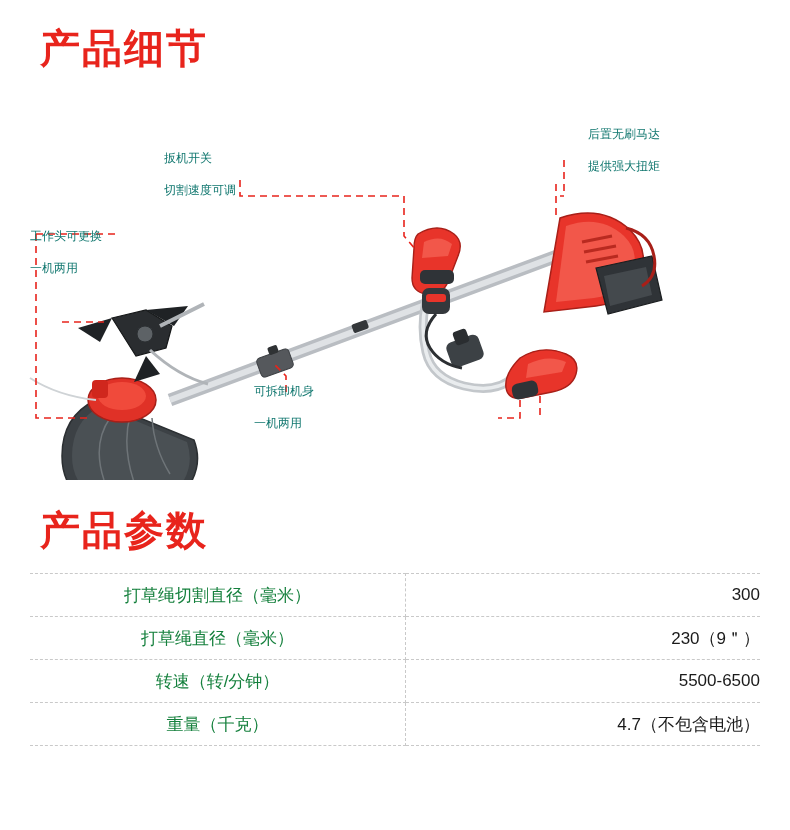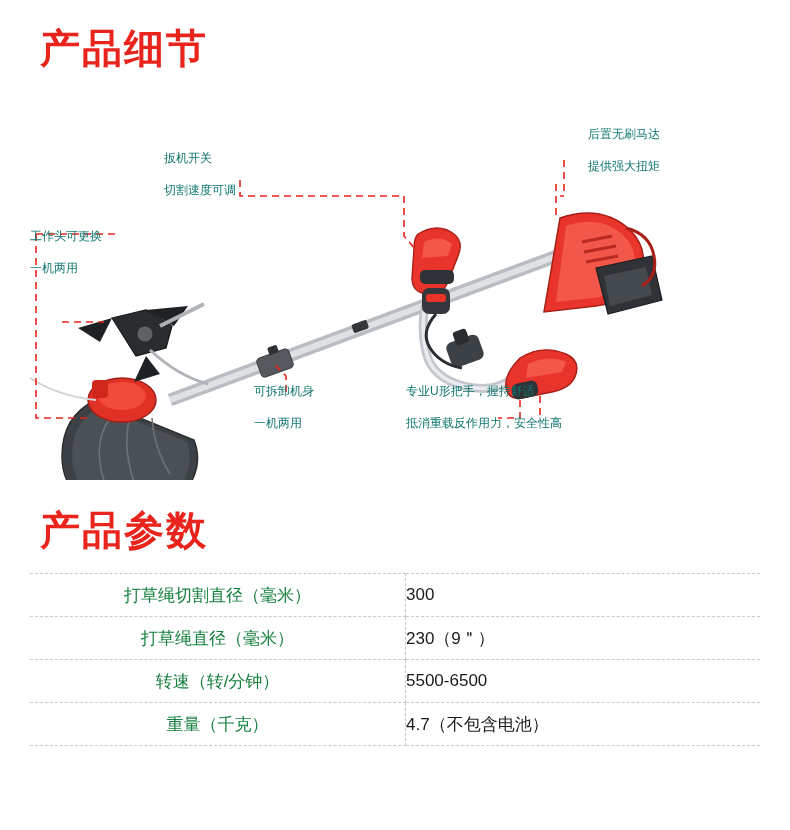--- a/index.html
+++ b/index.html
@@ -71,21 +71,21 @@
   .params tr:first-child td {
     border-top: 1px dashed #c9c9c9;
   }
   .params .pname {
     width: 375px;
     text-align: center;
     color: #15803d;
     border-right: 1px dashed #c9c9c9;
   }
   .params .pval {
-    text-align: left;
+    text-align: right;
     color: #1a1a1a;
   }
 
   
   svg.product { display: block; }
 </style>
 </head>
 <body>
 
 <div class="page">
@@ -204,22 +204,20 @@
 
     <div class="callout" style="left:588px; top:18px;">后置无刷马达
 提供强大扭矩</div>
 
     <div class="callout" style="left:30px; top:120px;">工作头可更换
 一机两用</div>
 
     <div class="callout" style="left:254px; top:275px;">可拆卸机身
 一机两用</div>
 
-    <div class="callout" style="left:406px; top:275px;">专业U形把手，握持舒适
-抵消重载反作用力，安全性高</div>
   </div>
 
   <div class="section-title" id="title-params">产品参数</div>
 
   <table class="params">
     <tbody>
       <tr>
         <td class="pname">打草绳切割直径（毫米）</td>
         <td class="pval">300</td>
       </tr>

